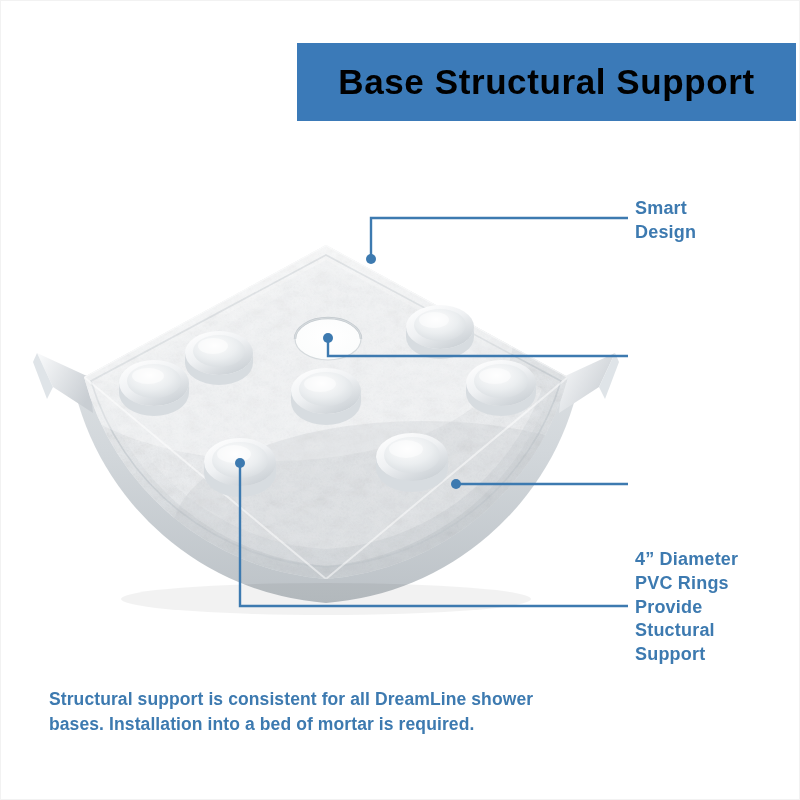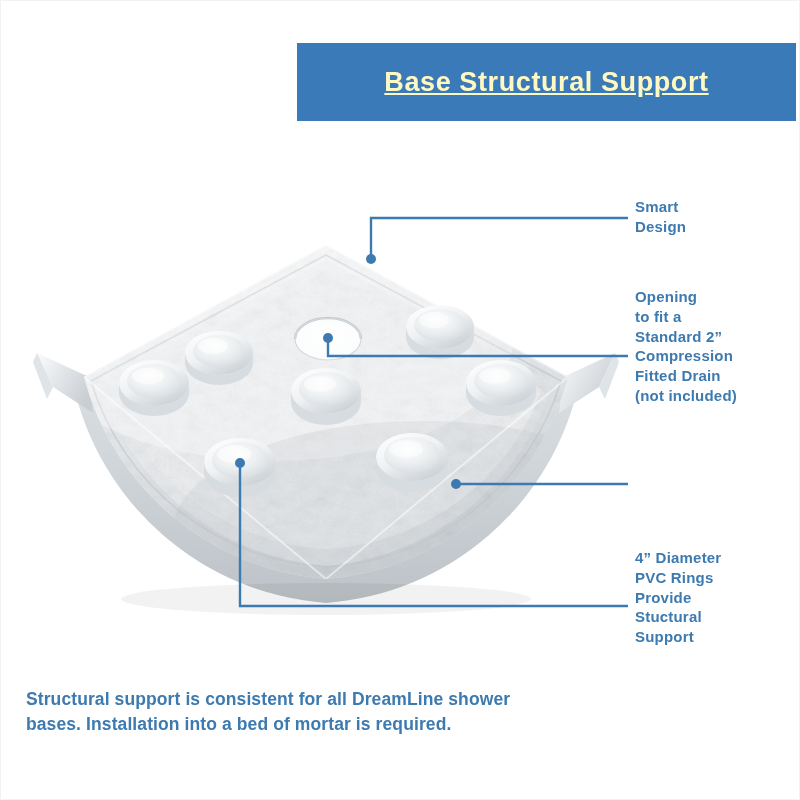--- a/index.html
+++ b/index.html
@@ -18,45 +18,44 @@
     overflow:hidden;
   }
   
   #header-banner{
     position:absolute;
     left:296px;top:42px;width:499px;height:78px;
     background:#3b7ab8;
     display:flex;align-items:center;justify-content:center;
   }
   #header-title{
-    color:#fef9c3;
-    font-size:27px;
+    color:#000000;
+    font-size:35px;
     font-weight:bold;
     letter-spacing:0.6px;
     white-space:nowrap;
-    text-decoration:underline;
   }
   
   .callout{
     position:absolute;
     color:#3d7ab0;
-    font-size:15px;
+    font-size:18px;
     font-weight:bold;
     line-height:1.32;
     letter-spacing:0.2px;
     white-space:pre-line;
   }
   #callout-smart-design{left:634px;top:196px;}
   #callout-drain-opening{left:634px;top:286px;}
   #callout-fiberglass{left:634px;top:462px;}
   #callout-pvc-rings{left:634px;top:547px;}
   
   #bottom-caption{
     position:absolute;
-    left:25px;top:686px;width:530px;
+    left:48px;top:686px;width:530px;
     color:#3d7ab0;
     font-size:17.5px;
     font-weight:bold;
     line-height:1.42;
     letter-spacing:0.1px;
     white-space:pre-line;
   }
   
   #leader-lines{
     position:absolute;left:0;top:0;width:800px;height:800px;
@@ -259,26 +258,20 @@
       <circle cx="370" cy="258" r="5"></circle>
       <circle cx="327" cy="337" r="5"></circle>
       <circle cx="455" cy="483" r="5"></circle>
       <circle cx="239" cy="462" r="5"></circle>
     </g>
   </svg>
 
   <div class="callout" id="callout-smart-design">Smart
 Design</div>
 
-  <div class="callout" id="callout-drain-opening">Opening
-to fit a
-Standard 2”
-Compression
-Fitted Drain
-(not included)</div>
 
 
   <div class="callout" id="callout-pvc-rings">4” Diameter
 PVC Rings
 Provide
 Stuctural
 Support</div>
 
   <div id="bottom-caption">Structural support is consistent for all DreamLine shower bases. Installation into a bed of mortar is required.</div>
 

